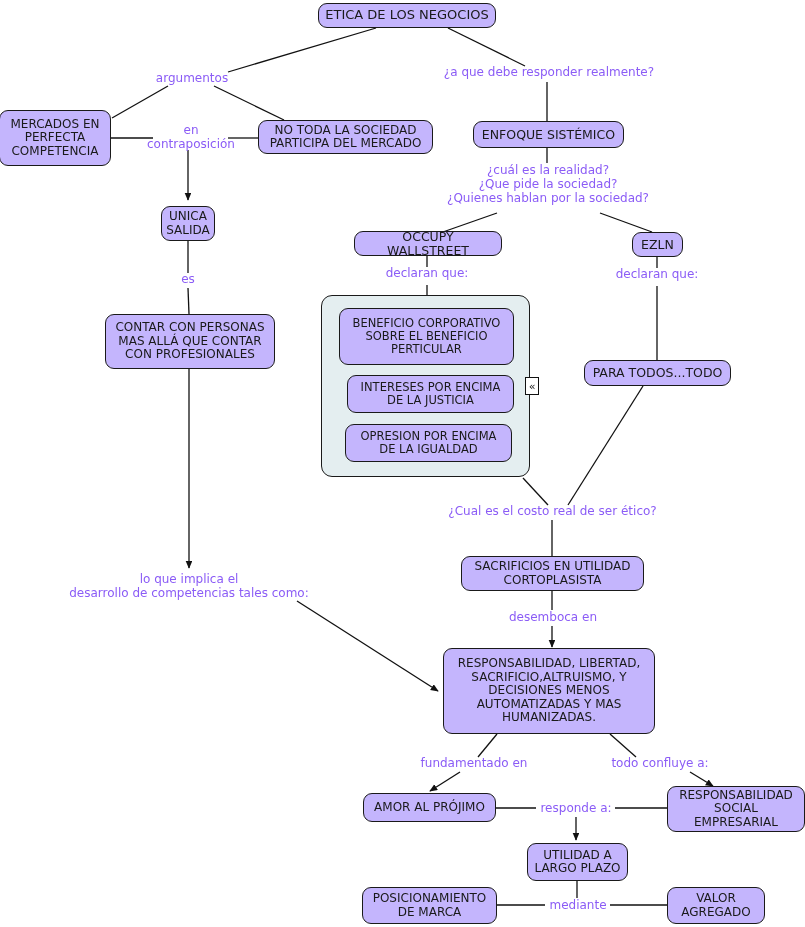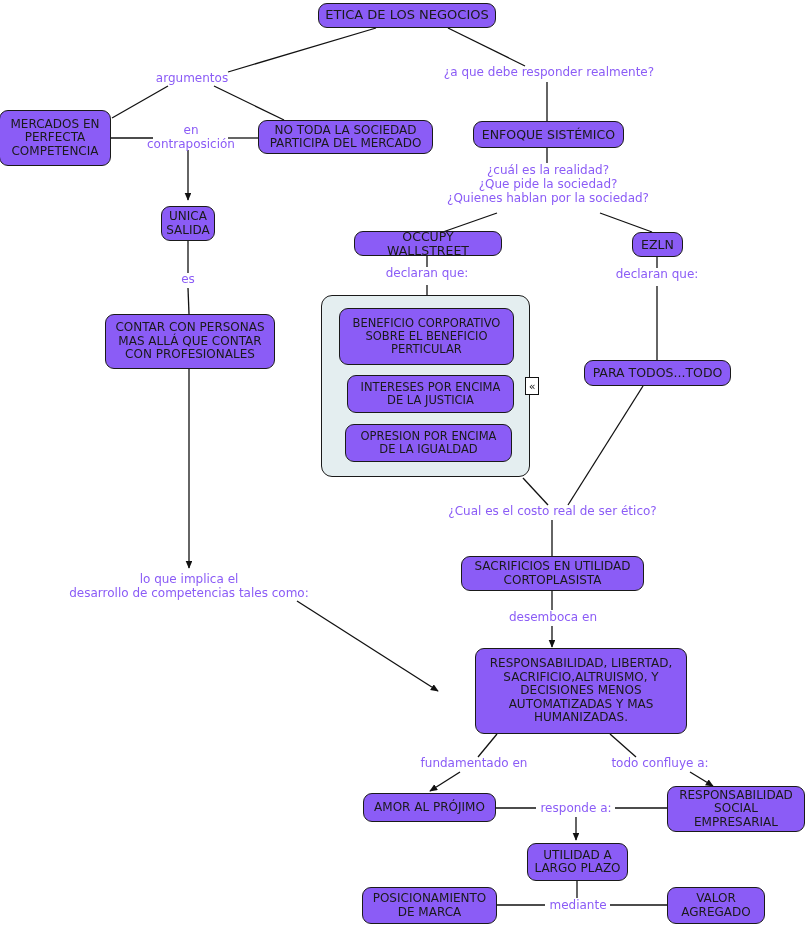--- a/index.html
+++ b/index.html
@@ -1,19 +1,19 @@
 <!DOCTYPE html>
 <html><head>
 <meta charset="utf-8">
 <style>
   html,body{margin:0;padding:0;background:#ffffff;}
   #canvas{position:relative;width:805px;height:927px;background:#ffffff;
           font-family:"DejaVu Sans",sans-serif;overflow:hidden;}
   svg#links{position:absolute;left:0;top:0;width:805px;height:927px;pointer-events:none;}
-  .node{position:absolute;box-sizing:border-box;background:#8b5cf6;border:1.4px solid #1a1a1a;
+  .node{position:absolute;box-sizing:border-box;background:#c4b5fd;border:1.4px solid #1a1a1a;
         border-radius:9px;display:flex;align-items:center;justify-content:center;text-align:center;
         color:#1a1a1a;line-height:1.12;padding:3px 6px;}
   .node span{display:block;white-space:pre-line;}
   .group-node{position:absolute;box-sizing:border-box;background:#e4eef0;border:1.4px solid #1a1a1a;
         border-radius:11px;}
   .link-label{position:absolute;color:#8b5cf6;text-align:center;line-height:1.18;white-space:pre-line;
         background:transparent;}
   .collapse-btn{position:absolute;box-sizing:border-box;width:14px;height:18px;background:#ffffff;
         border:1.3px solid #111;display:flex;align-items:center;justify-content:center;
         font-size:11px;line-height:1;color:#111;}
@@ -155,21 +155,21 @@
 
   <div class="node" style="left:584px;top:360px;width:147px;height:26px;font-size:12.5px;">
     <span>PARA TODOS...TODO</span>
   </div>
 
   <div class="node" style="left:461px;top:556px;width:183px;height:35px;font-size:12px;">
     <span>SACRIFICIOS EN UTILIDAD
 CORTOPLASISTA</span>
   </div>
 
-  <div class="node" style="left:443px;top:648px;width:212px;height:86px;font-size:12px;margin-left:32px;">
+  <div class="node" style="left:443px;top:648px;width:212px;height:86px;font-size:12px;">
     <span>RESPONSABILIDAD, LIBERTAD,
 SACRIFICIO,ALTRUISMO, Y
 DECISIONES MENOS
 AUTOMATIZADAS Y MAS
 HUMANIZADAS.</span>
   </div>
 
   <div class="node" style="left:363px;top:793px;width:133px;height:29px;font-size:12px;">
     <span>AMOR AL PRÓJIMO</span>
   </div>

